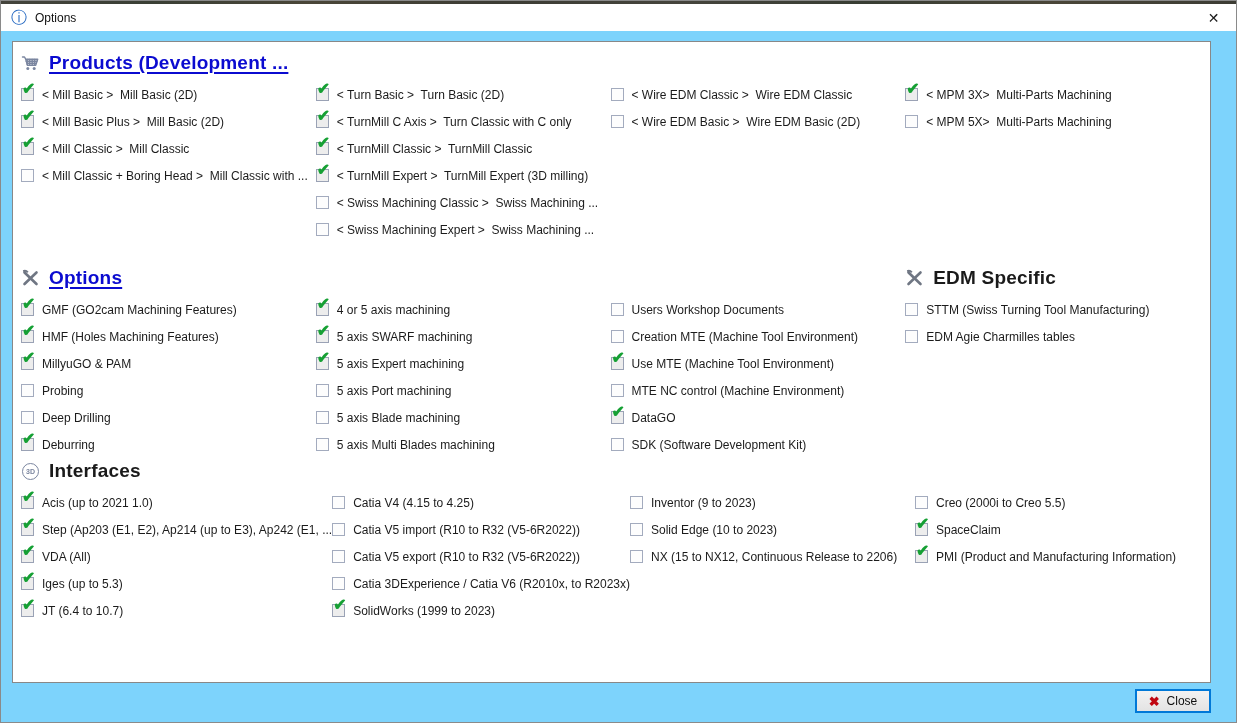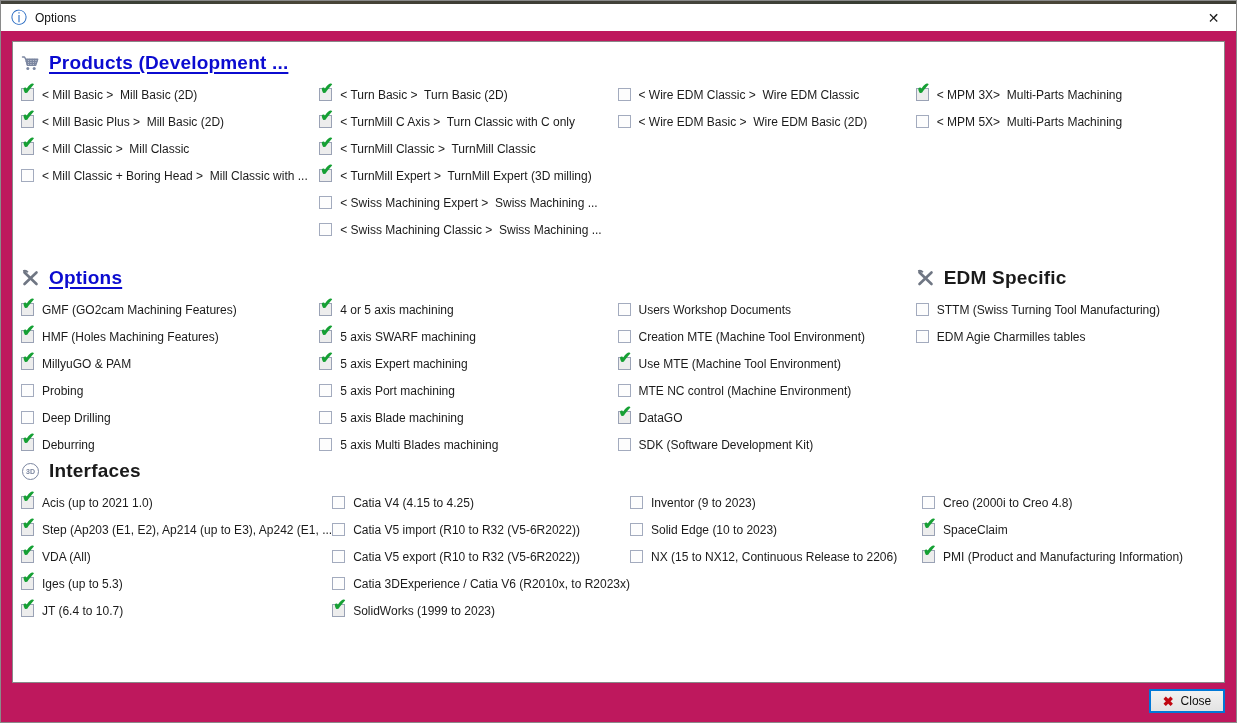--- a/index.html
+++ b/index.html
@@ -12,21 +12,21 @@
   *{margin:0;padding:0;box-sizing:border-box;}
   html,body{width:1237px;height:723px;overflow:hidden;}
   body{font-family:"Liberation Sans",sans-serif;background:#fff;}
   .window{width:1237px;height:723px;border:1px solid #8a8a8a;display:flex;flex-direction:column;background:#f0f0f0;}
   .behind-strip{height:3px;flex:none;background:linear-gradient(90deg,#44443c 0%,#3a3f35 12%,#4a4638 25%,#3c3c34 40%,#45443c 55%,#383d33 70%,#4a4638 85%,#3c3c34 100%);}
   .titlebar{height:27px;flex:none;background:#ffffff;display:flex;align-items:center;padding:0 0 0 10px;}
   .titlebar .info{font-size:16px;line-height:1;color:#2166c0;margin-right:8px;}
   .titlebar .title{font-size:12px;color:#101010;}
   .titlebar .spacer{flex:1;}
   .titlebar .x-btn{width:45px;height:27px;display:flex;align-items:center;justify-content:center;font-size:14px;color:#1a1a1a;cursor:default;}
-  .dlg-body{flex:1;background:#be185d;padding:10px 11px 0 11px;display:flex;flex-direction:column;}
+  .dlg-body{flex:1;background:#7dd3fc;padding:10px 25px 0 11px;display:flex;flex-direction:column;}
   .panel{background:#ffffff;border:1px solid #888888;height:642px;flex:none;padding:6px 10px 0 8px;overflow:hidden;}
   .sec-header{display:grid;grid-template-columns:repeat(4,1fr);align-items:center;height:26px;margin-bottom:5px;}
   .sec-header .hcell{display:flex;align-items:center;gap:9px;grid-column:span 3;}
   .sec-header .hcell.single{grid-column:span 4;}
   .sec-header .hcell.right{grid-column:4 / 5;}
   .h-ico{flex:none;display:inline-flex;align-items:center;justify-content:center;width:19px;height:19px;}
   .h-title{font-size:19px;font-weight:bold;color:#1a1a1a;letter-spacing:0.2px;white-space:pre;}
   .h-title.link{color:var(--accent-blue);text-decoration:underline;text-decoration-thickness:2px;text-underline-offset:3px;cursor:pointer;}
   .hdr-products{margin-top:2px;}
   .hdr-options{margin-top:22px;}
@@ -120,25 +120,25 @@
               <span class="lab">&lt; TurnMill Classic &gt;  TurnMill Classic</span>
             </div>
             <div class="row">
               <span class="cb checked">
                 <span class="check">✔</span>
               </span>
               <span class="lab">&lt; TurnMill Expert &gt;  TurnMill Expert (3D milling)</span>
             </div>
             <div class="row">
               <span class="cb"></span>
+              <span class="lab">&lt; Swiss Machining Classic &gt;  Swiss Machining ...</span>
+            </div>
+            <div class="row">
+              <span class="cb"></span>
               <span class="lab">&lt; Swiss Machining Expert &gt;  Swiss Machining ...</span>
-            </div>
-            <div class="row">
-              <span class="cb"></span>
-              <span class="lab">&lt; Swiss Machining Classic &gt;  Swiss Machining ...</span>
             </div>
           </div>
           <div class="col">
             <div class="row">
               <span class="cb"></span>
               <span class="lab">&lt; Wire EDM Classic &gt;  Wire EDM Classic</span>
             </div>
             <div class="row">
               <span class="cb"></span>
               <span class="lab">&lt; Wire EDM Basic &gt;  Wire EDM Basic (2D)</span>
@@ -364,21 +364,21 @@
               <span class="lab">Solid Edge (10 to 2023)</span>
             </div>
             <div class="row">
               <span class="cb"></span>
               <span class="lab">NX (15 to NX12, Continuous Release to 2206)</span>
             </div>
           </div>
           <div class="col">
             <div class="row">
               <span class="cb"></span>
-              <span class="lab">Creo (2000i to Creo 4.8)</span>
+              <span class="lab">Creo (2000i to Creo 5.5)</span>
             </div>
             <div class="row">
               <span class="cb checked">
                 <span class="check">✔</span>
               </span>
               <span class="lab">SpaceClaim</span>
             </div>
             <div class="row">
               <span class="cb checked">
                 <span class="check">✔</span>

